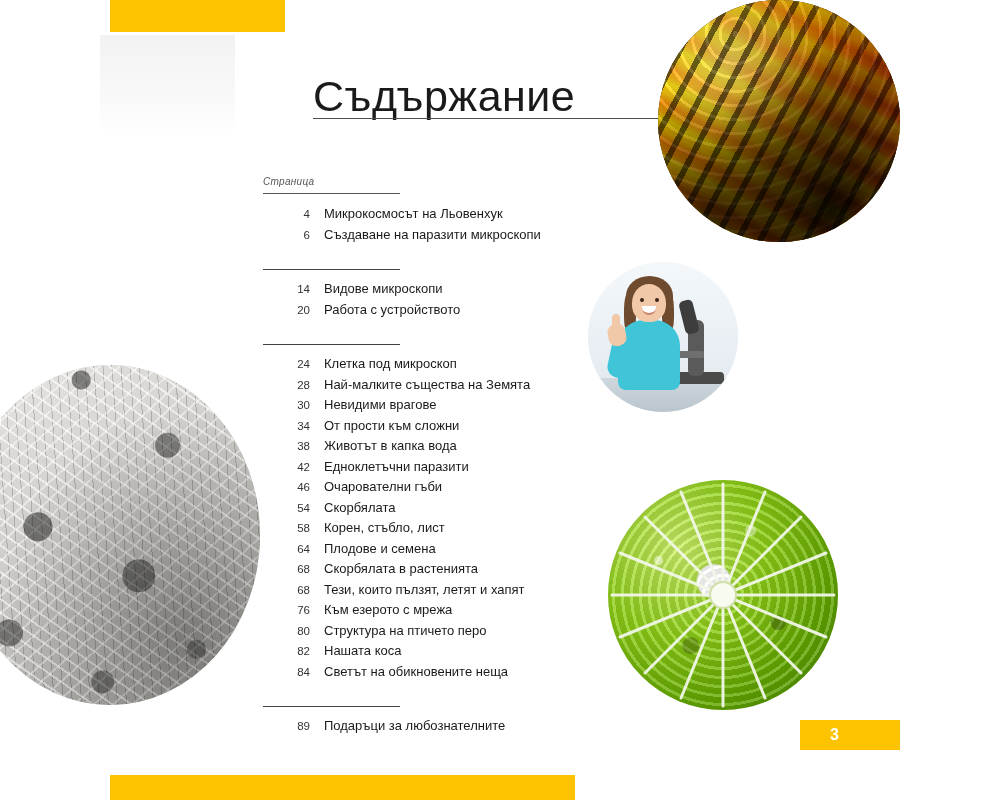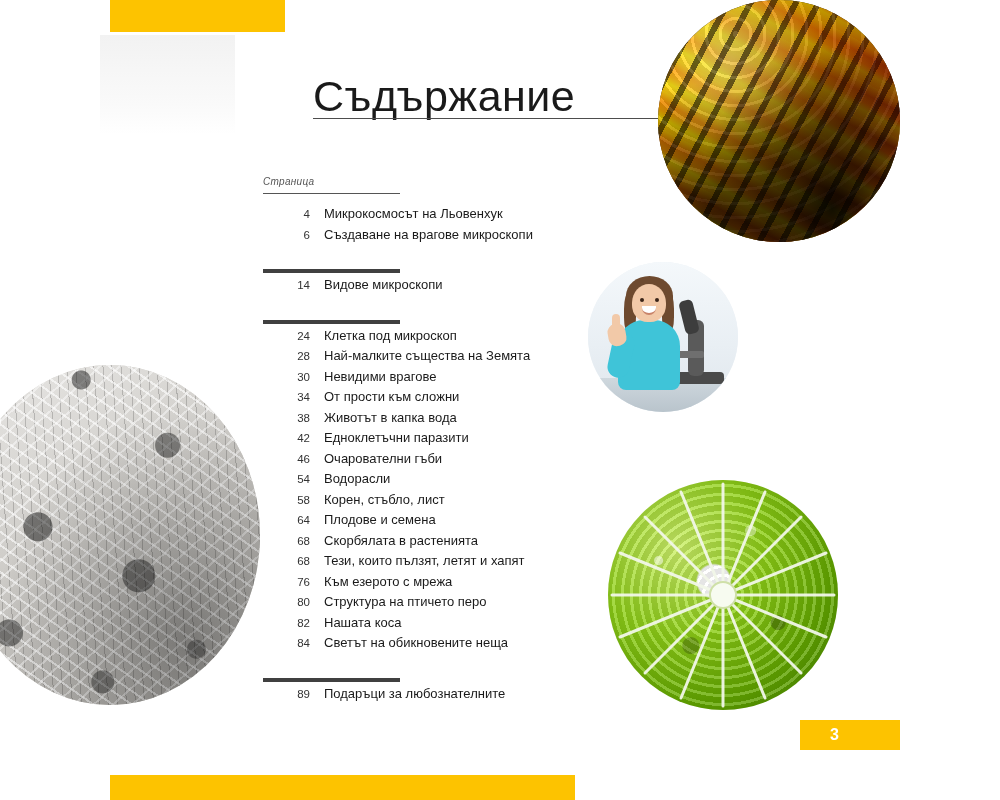--- a/index.html
+++ b/index.html
@@ -96,22 +96,22 @@
   .toc-rule {
     width: 137px;
     height: 1px;
     background: #555;
     margin-top: 6px;
   }
   .group {
     margin-top: 12px;
   }
   .group.sep {
-    border-top: 4px solid #404040;
-    padding-top: 4px;
+    border-top: 1px solid #404040;
+    padding-top: 11px;
     width: 137px;
   }
   .group.sep .row,
   .group .row {
     width: 330px;
   }
   .row {
     display: flex;
     align-items: baseline;
     height: 20.5px;
@@ -390,31 +390,35 @@
   <div class="toc-header">Страница</div>
   <div class="toc-rule"></div>
 
   <div class="group">
     <div class="row">
       <div class="pg">4</div>
       <div class="ttl">Микрокосмосът на Льовенхук</div>
     </div>
     <div class="row">
       <div class="pg">6</div>
-      <div class="ttl">Създаване на врагове микроскопи</div>
+      <div class="ttl">Създаване на паразити микроскопи</div>
     </div>
   </div>
 
   <div class="group-gap"></div>
 
   <div class="group sep">
     <div class="row">
       <div class="pg">14</div>
       <div class="ttl">Видове микроскопи</div>
     </div>
+    <div class="row">
+      <div class="pg">20</div>
+      <div class="ttl">Работа с устройството</div>
+    </div>
   </div>
 
   <div class="group-gap"></div>
 
   <div class="group sep">
     <div class="row">
       <div class="pg">24</div>
       <div class="ttl">Клетка под микроскоп</div>
     </div>
     <div class="row">
@@ -436,21 +440,21 @@
     <div class="row">
       <div class="pg">42</div>
       <div class="ttl">Едноклетъчни паразити</div>
     </div>
     <div class="row">
       <div class="pg">46</div>
       <div class="ttl">Очарователни гъби</div>
     </div>
     <div class="row">
       <div class="pg">54</div>
-      <div class="ttl">Водорасли</div>
+      <div class="ttl">Скорбялата</div>
     </div>
     <div class="row">
       <div class="pg">58</div>
       <div class="ttl">Корен, стъбло, лист</div>
     </div>
     <div class="row">
       <div class="pg">64</div>
       <div class="ttl">Плодове и семена</div>
     </div>
     <div class="row">

